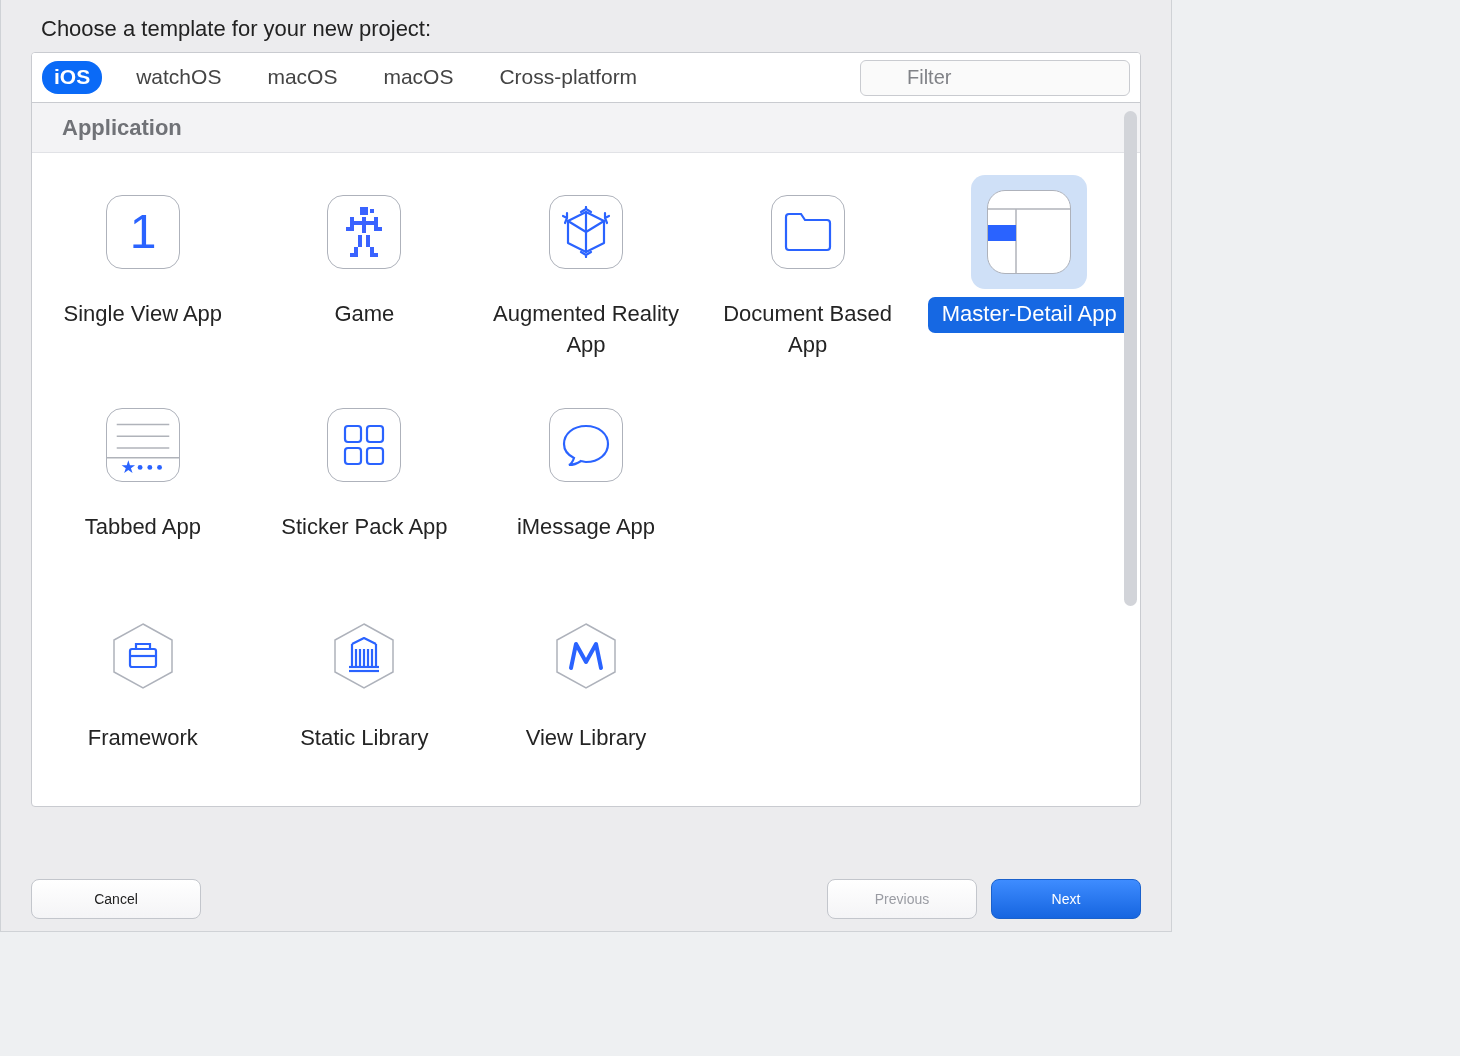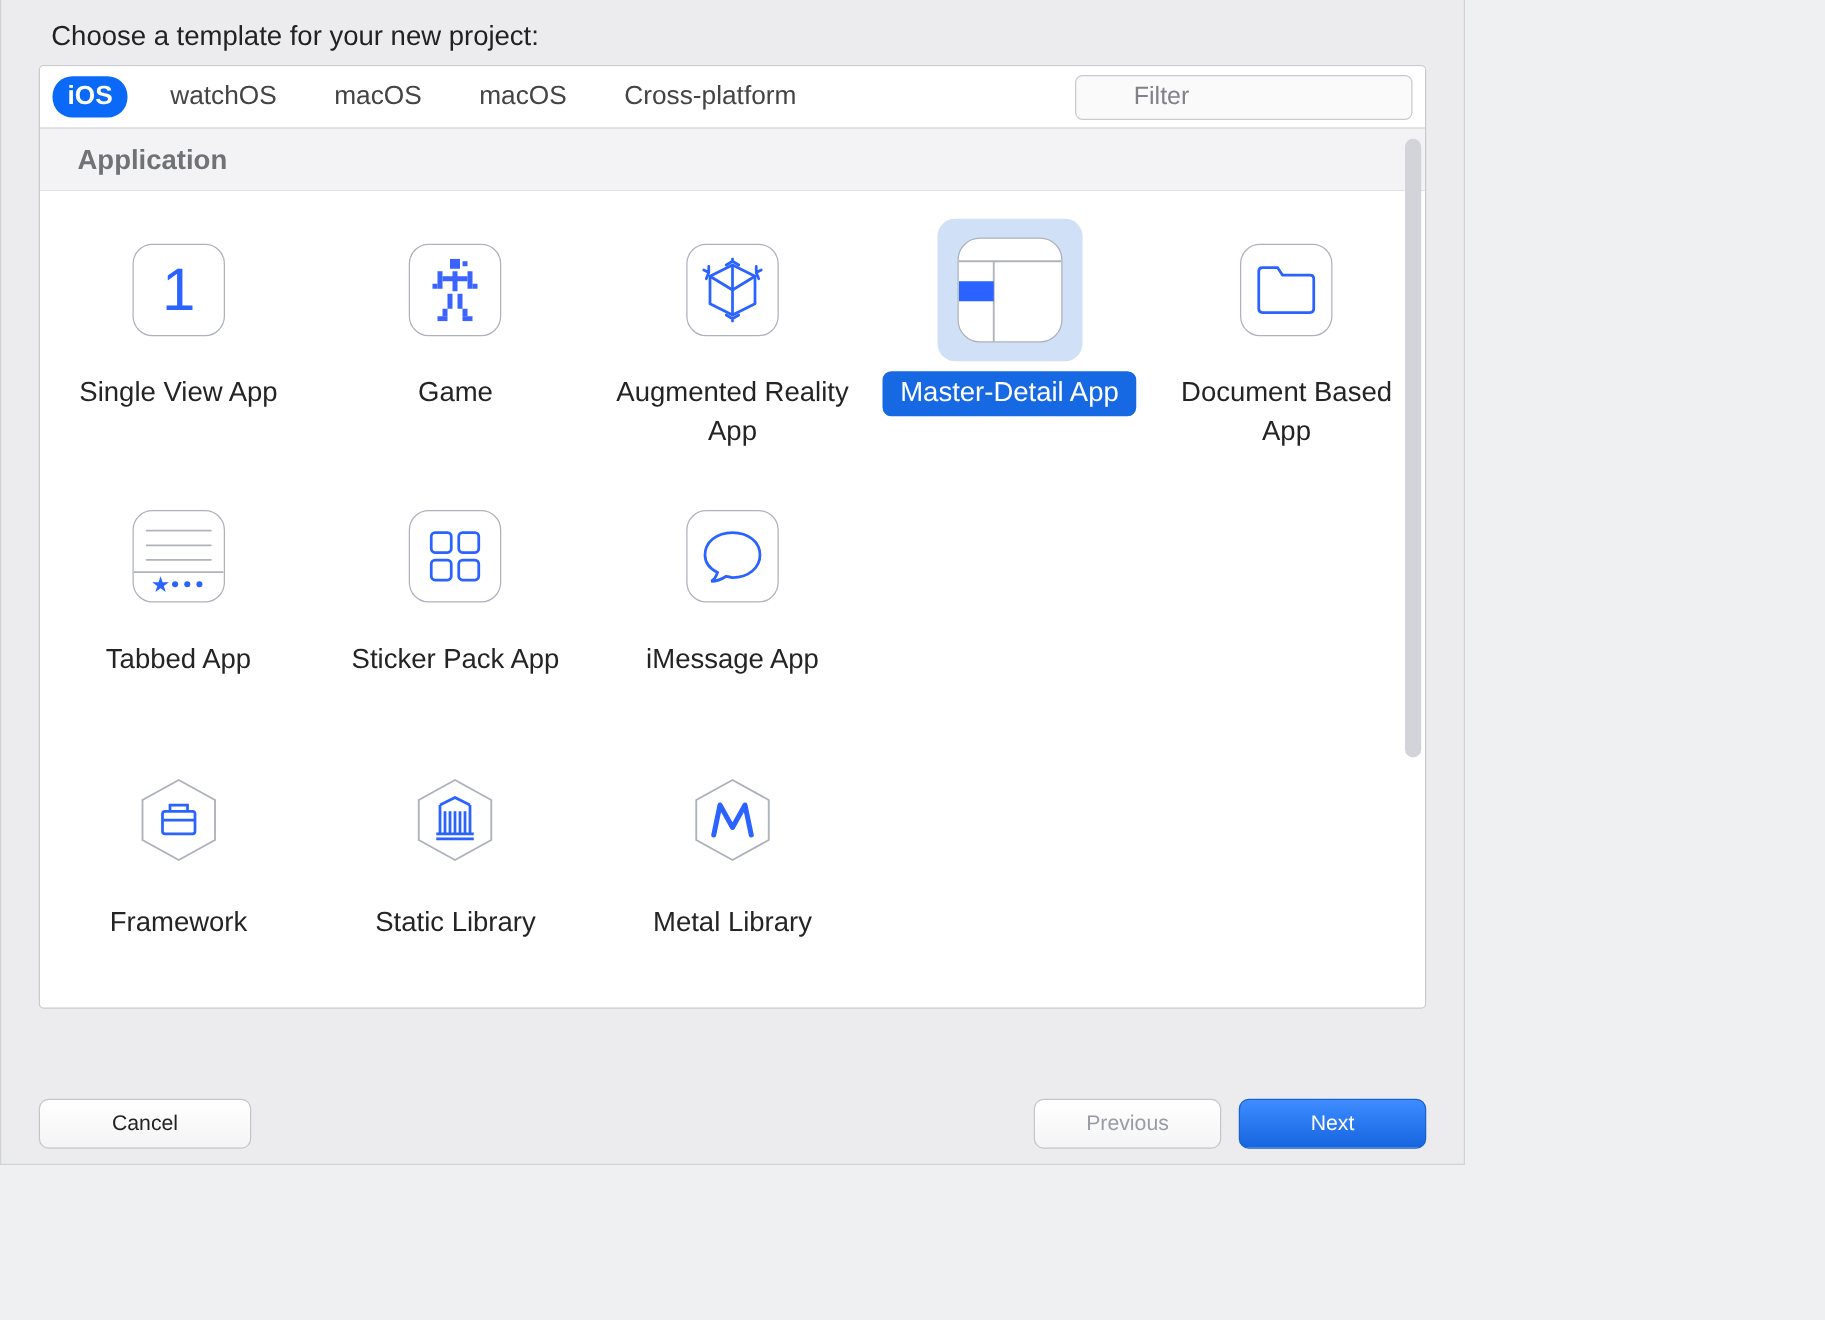--- a/index.html
+++ b/index.html
@@ -110,21 +110,21 @@
   .footer {
     position:absolute; left:0; right:0; bottom:0;
     height:80px;
     display:flex; align-items:center;
     padding:0 30px;
     gap:14px;
   }
   .btn {
     height:40px; min-width:170px;
     border-radius:8px;
-    font-size:17px;
+    font-size:14px;
     display:flex; align-items:center; justify-content:center;
     cursor:default;
     margin-top:16px;
   }
   .btn.cancel {
     background:linear-gradient(#ffffff,#f4f4f6);
     border:1px solid #c3c6cc;
     color:#222;
   }
   .btn.prev {
@@ -223,42 +223,42 @@
               <path d="M45 12 L49 10 M45 12 L47 17 M45 12 L45 7"></path>
               <path d="M7 12 L3 10 M7 12 L5 17 M7 12 L7 7"></path>
               <path d="M26 50 L26 52 M26 50 L31 47 M26 50 L21 47" transform="translate(0,-1)"></path>
             </g>
           </svg>
         </div>
           </div>
         <div class="label">Augmented Reality App</div>
       </div>
 
+      <div class="item">
+        <div class="iconwrap">
+            <div class="iconbox">
+          <svg width="50" height="42" viewBox="0 0 50 42">
+            <path d="M3 6 Q3 3 6 3 L18 3 L22 9 L44 9 Q47 9 47 12 L47 36 Q47 39 44 39 L6 39 Q3 39 3 36 Z" fill="none" stroke="#2a63ff" stroke-width="2.2"></path>
+          </svg>
+        </div>
+          </div>
+        <div class="label">Document Based App</div>
+      </div>
+
       <div class="item selected">
         <div class="iconwrap">
           <div style="width:84px;height:84px;border:1.5px solid #aeb2bb;border-radius:18px;background:#fff;overflow:hidden;">
             <svg width="84" height="84" viewBox="0 0 84 84">
               <line x1="0" y1="18" x2="84" y2="18" stroke="#b0b3ba" stroke-width="1.5"></line>
               <line x1="28" y1="18" x2="28" y2="84" stroke="#b0b3ba" stroke-width="1.5"></line>
               <rect x="0" y="34" width="28" height="16" fill="#2a63ff"></rect>
             </svg>
           </div>
         </div>
         <div class="label">Master-Detail App</div>
-      </div>
-
-      <div class="item">
-        <div class="iconwrap">
-            <div class="iconbox">
-          <svg width="50" height="42" viewBox="0 0 50 42">
-            <path d="M3 6 Q3 3 6 3 L18 3 L22 9 L44 9 Q47 9 47 12 L47 36 Q47 39 44 39 L6 39 Q3 39 3 36 Z" fill="none" stroke="#2a63ff" stroke-width="2.2"></path>
-          </svg>
-        </div>
-          </div>
-        <div class="label">Document Based App</div>
       </div>
 
       <div class="item">
         <div class="iconwrap">
             <div class="iconbox" style="padding:0;overflow:hidden;">
           <svg width="74" height="74" viewBox="0 0 74 74">
             <line x1="10" y1="16" x2="64" y2="16" stroke="#b0b3ba" stroke-width="1.5"></line>
             <line x1="10" y1="28" x2="64" y2="28" stroke="#b0b3ba" stroke-width="1.5"></line>
             <line x1="10" y1="40" x2="64" y2="40" stroke="#b0b3ba" stroke-width="1.5"></line>
             <line x1="0" y1="50" x2="74" y2="50" stroke="#b0b3ba" stroke-width="1.5"></line>
@@ -346,21 +346,21 @@
 
       <div class="item">
         <div class="iconwrap">
             <div class="hex">
           <svg width="74" height="74" viewBox="0 0 74 74">
             <path d="M37 5 L66 21 L66 53 L37 69 L8 53 L8 21 Z" fill="#fff" stroke="#aeb2bb" stroke-width="1.5"></path>
             <path d="M22 49 L27 25 L37 43 L47 25 L52 49" fill="none" stroke="#2a63ff" stroke-width="4" stroke-linecap="round" stroke-linejoin="round"></path>
           </svg>
         </div>
           </div>
-        <div class="label">Metal Library</div>
+        <div class="label">View Library</div>
       </div>
 
     </div>
   </div>
 
   <div class="footer">
     <div class="btn cancel">Cancel</div>
     <div class="spacer"></div>
     <div class="btn prev">Previous</div>
     <div class="btn next">Next</div>

